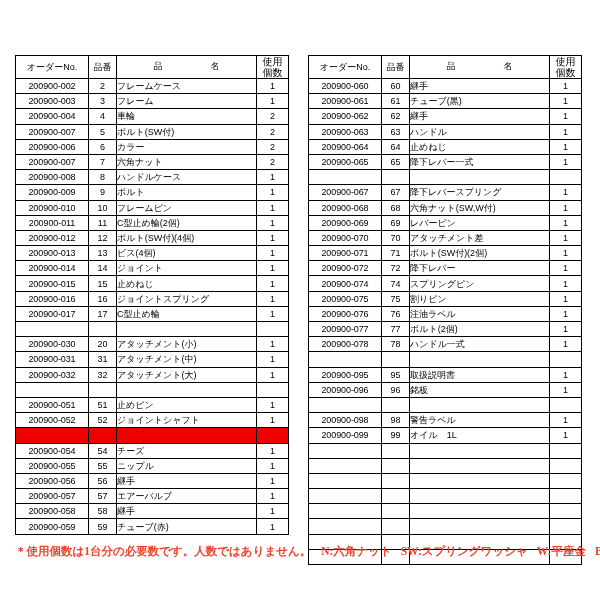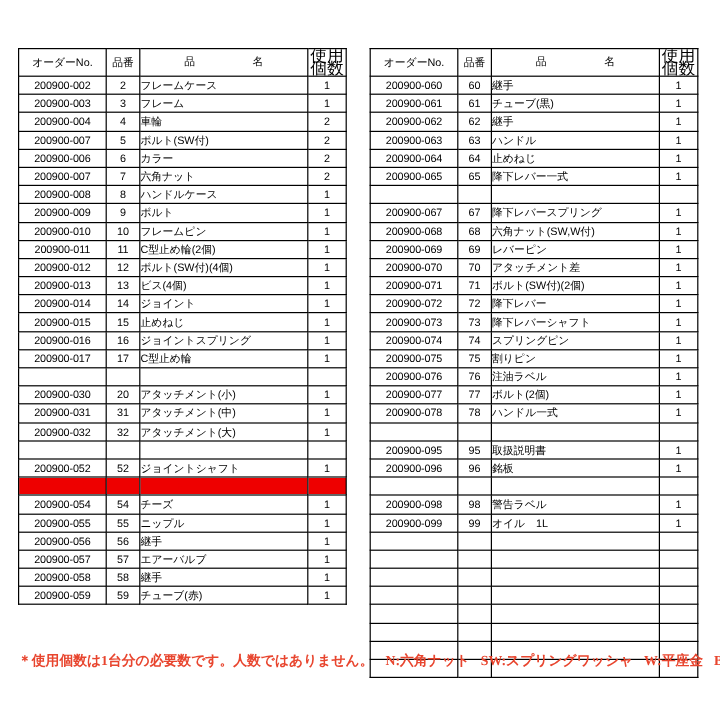--- a/index.html
+++ b/index.html
@@ -13,21 +13,21 @@
     background: #ffffff;
     font-family: "Liberation Sans", "DejaVu Sans", sans-serif;
     overflow: hidden;
     color: #000000;
   }
   .sheet {
     position: relative;
     width: 600px;
     height: 428px;
     box-sizing: border-box;
-    padding: 40px 12px 0 15px;
+    padding: 55px 12px 0 15px;
   }
   .tables {
     display: flex;
     align-items: flex-start;
     gap: 19px;
   }
   table.parts {
     border-collapse: collapse;
     table-layout: fixed;
     width: 273px;
@@ -57,21 +57,21 @@
     font-size: 9.5px;
     line-height: 12px;
     letter-spacing: 0px;
   }
   thead th.h-name {
     letter-spacing: 10px;
     text-indent: 10px;
     font-family: Liberation Mono, monospace;
   }
   thead th.h-qty {
-    font-size: 14px;
+    font-size: 10px;
     line-height: 11px;
   }
   td.order {
     text-align: center;
     font-size: 9px;
     letter-spacing: -0.1px;
   }
   td.num {
     text-align: center;
     font-size: 9px;
@@ -251,20 +251,26 @@
             <td class="name">アタッチメント(大)</td>
             <td class="qty">1</td>
           </tr>
           <tr class="blank">
             <td class="order">&nbsp;</td>
             <td class="num">&nbsp;</td>
             <td class="name">&nbsp;</td>
             <td class="qty">&nbsp;</td>
           </tr>
           <tr>
+            <td class="order">200900-051</td>
+            <td class="num">51</td>
+            <td class="name">止めピン</td>
+            <td class="qty">1</td>
+          </tr>
+          <tr>
             <td class="order">200900-052</td>
             <td class="num">52</td>
             <td class="name">ジョイントシャフト</td>
             <td class="qty">1</td>
           </tr>
           <tr class="highlight">
             <td class="order">200900-053</td>
             <td class="num">53</td>
             <td class="name">エアーホース</td>
             <td class="qty">1</td>
@@ -399,26 +405,20 @@
             <td class="name">ボルト(SW付)(2個)</td>
             <td class="qty">1</td>
           </tr>
           <tr>
             <td class="order">200900-072</td>
             <td class="num">72</td>
             <td class="name">降下レバー</td>
             <td class="qty">1</td>
           </tr>
           <tr>
-            <td class="order">200900-073</td>
-            <td class="num">73</td>
-            <td class="name">降下レバーシャフト</td>
-            <td class="qty">1</td>
-          </tr>
-          <tr>
             <td class="order">200900-074</td>
             <td class="num">74</td>
             <td class="name">スプリングピン</td>
             <td class="qty">1</td>
           </tr>
           <tr>
             <td class="order">200900-075</td>
             <td class="num">75</td>
             <td class="name">割りピン</td>
             <td class="qty">1</td>

